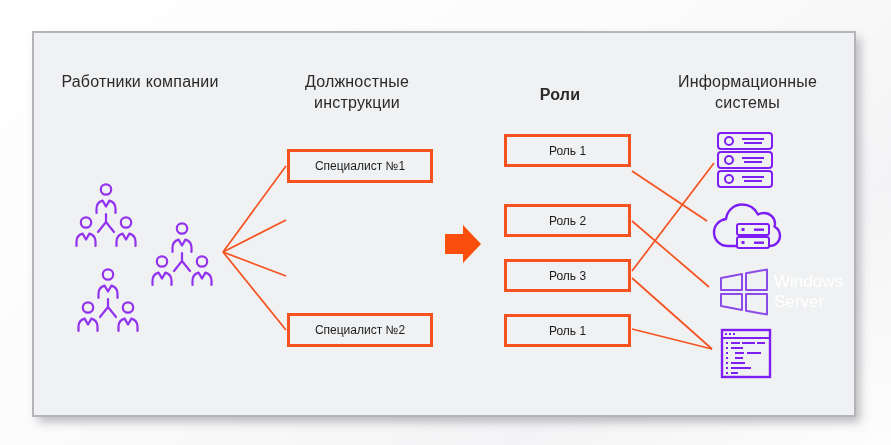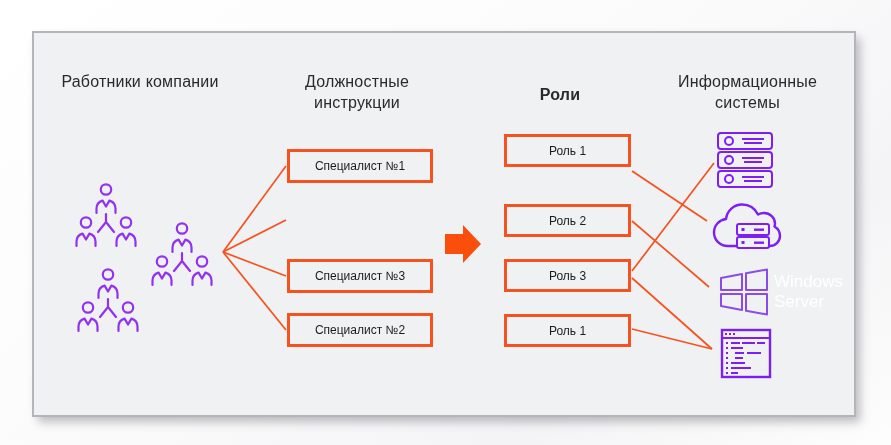--- a/index.html
+++ b/index.html
@@ -48,21 +48,20 @@
 <div class="stage">
 
   <div class="panel"></div>
 
   <div class="hdr hdr-employees">Работники компании</div>
   <div class="hdr hdr-instructions">Должностные инструкции</div>
   <div class="hdr hdr-roles">Роли</div>
   <div class="hdr hdr-systems">Информационные системы</div>
 
   <div class="obox spec spec1">Специалист №1</div>
-  <div class="obox spec spec3">Специалист №3</div>
   <div class="obox spec spec4">Специалист №2</div>
 
   <div class="obox role role1">Роль 1</div>
   <div class="obox role role2">Роль 2</div>
   <div class="obox role role3">Роль 3</div>
   <div class="obox role role4">Роль 1</div>
 
   <div class="winserver-label">Windows Server</div>
 
   <svg class="overlay" viewBox="0 0 891 445">

